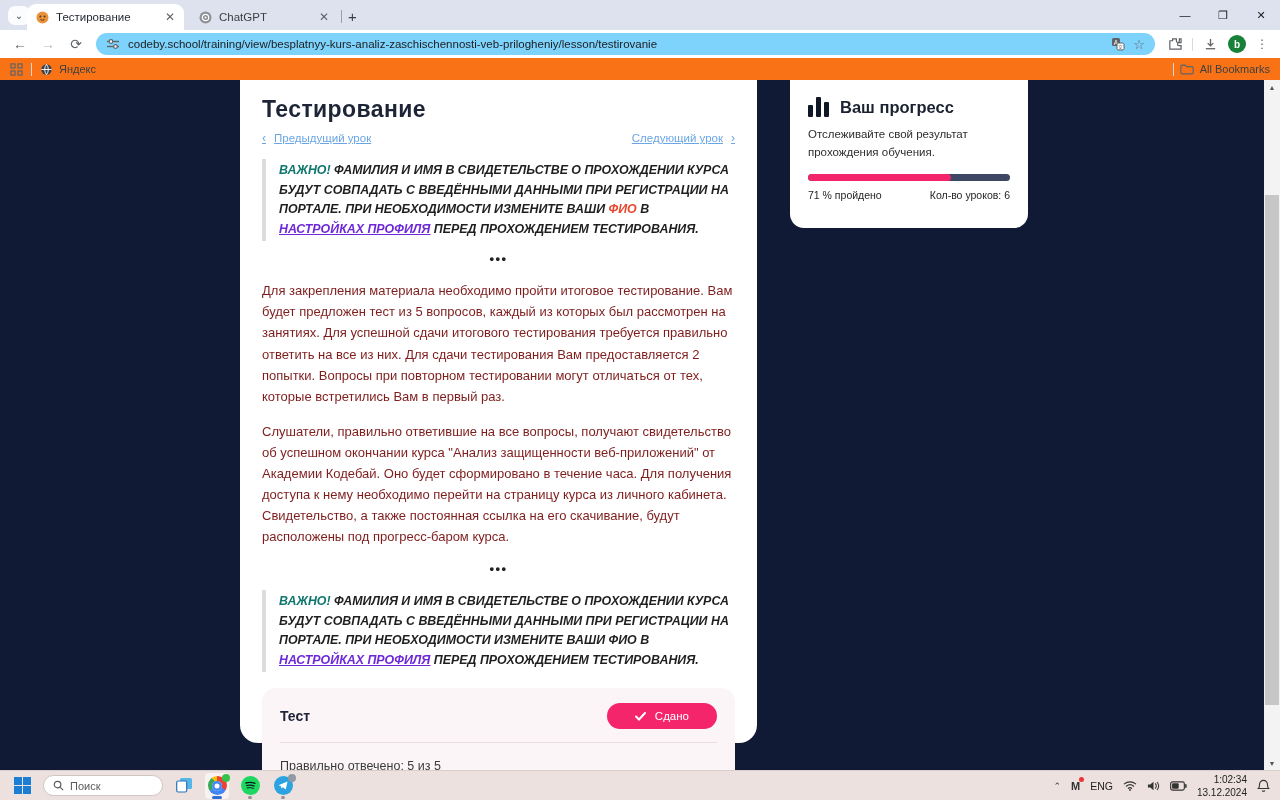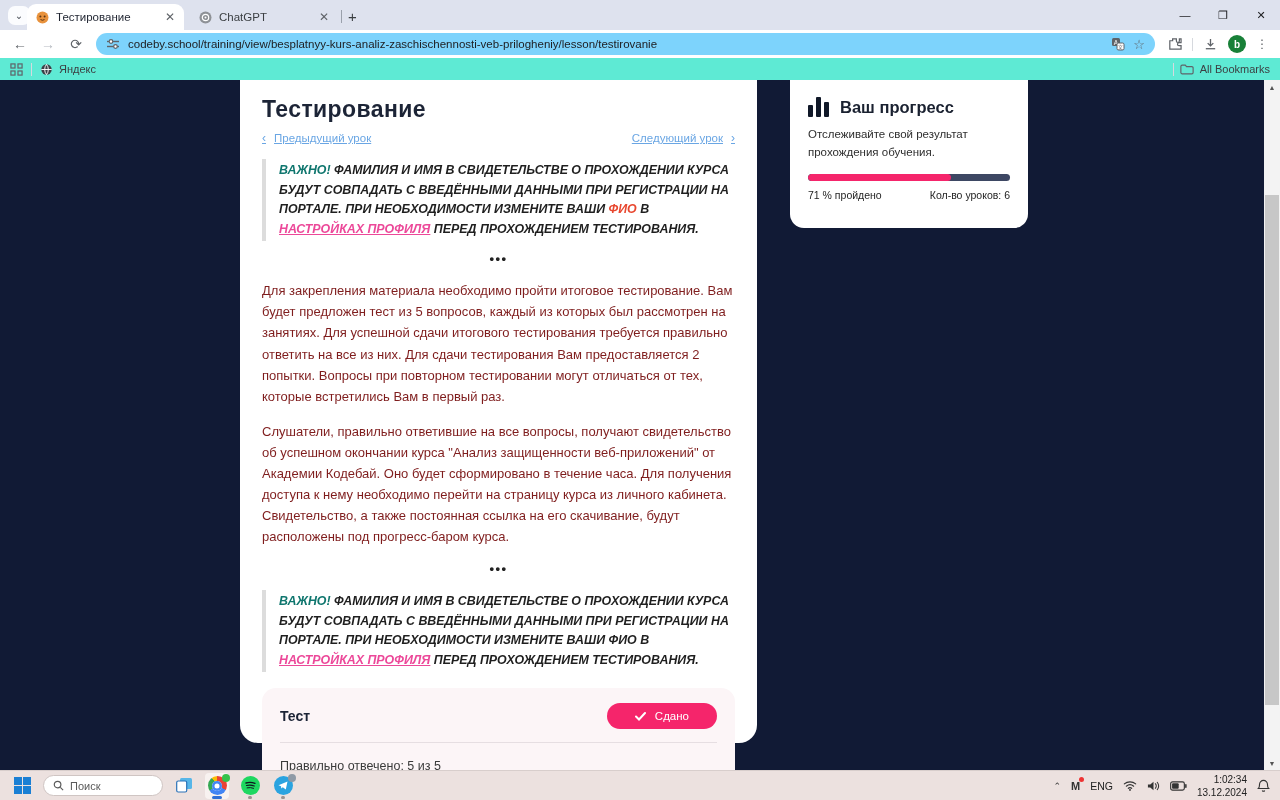--- a/index.html
+++ b/index.html
@@ -25,38 +25,38 @@
 
   .toolbar { position:absolute; top:30px; left:0; right:0; height:28px; background:#ffffff; display:flex; align-items:center; padding:0 8px; gap:4px; }
   .navbtn { width:24px; height:24px; display:flex; align-items:center; justify-content:center; color:#5f6368; font-size:14px; }
   .navbtn.dis { color:#b6bac1; }
   .omnibox { flex:1; height:22px; background:#7dd3fc; border-radius:11px; display:flex; align-items:center; padding:0 10px; gap:8px; margin:0 4px; }
   .omnibox .url { flex:1; font-size:11.5px; color:#202124; white-space:nowrap; overflow:hidden; }
   .toolbar-right { display:flex; align-items:center; gap:10px; padding:0 4px; }
   .avatar { width:18px; height:18px; border-radius:50%; background:#188038; color:#fff; font-size:10px; display:flex; align-items:center; justify-content:center; font-weight:700; }
   .menu-dots { color:#5f6368; font-size:12px; letter-spacing:0; }
 
-  .bookmarksbar { position:absolute; top:58px; left:0; right:0; height:22px; background:#5eead4; display:flex; align-items:center; padding:0 10px; gap:8px; font-size:11px; color:#3c4043; }
+  .bookmarksbar { position:absolute; top:58px; left:0; right:0; height:22px; background:#f97316; display:flex; align-items:center; padding:0 10px; gap:8px; font-size:11px; color:#3c4043; }
   .vsep { width:1px; height:13px; background:#d6d9de; }
   .bm-item { display:flex; align-items:center; gap:6px; }
   .bm-right { margin-left:auto; display:flex; align-items:center; gap:6px; }
 
   
   .viewport { position:absolute; top:80px; left:0; right:0; height:690px; background:#111a35; }
 
   .main-card { position:absolute; left:240px; top:0; width:517px; height:663px; background:#ffffff; border-radius:0 0 18px 18px; padding:0 22px; }
   .page-title { margin:16px 0 4px; font-size:23px; font-weight:600; letter-spacing:.4px; color:#1c2436; }
   .navrow { display:flex; justify-content:space-between; align-items:center; margin:8px 0 12px; font-size:11.5px; color:#6aa6e4; }
   .navrow a { color:#6aa6e4; text-decoration:underline; display:flex; align-items:center; gap:8px; cursor:pointer; }
   .navrow .chev { text-decoration:none; font-size:12px; }
 
   .warnblock { margin:14px 0 10px; border-left:4px solid #dcdcdc; padding:2px 0 2px 13px; font-style:italic; font-weight:700; font-size:12.4px; line-height:1.58; color:#1f1f1f; }
   .warnblock .imp { color:#0f766e; }
   .warnblock .fio-red { color:#e8472f; }
-  .warnblock a { color:#ec4899; text-decoration:underline; cursor:pointer;text-align:center; }
+  .warnblock a { color:#6d28d9; text-decoration:underline; cursor:pointer;text-align:center; }
 
   .dots { text-align:center; font-weight:800; font-size:13px; letter-spacing:1.5px; color:#222; margin:10px 0; }
 
   .para { font-size:13px; line-height:1.62; color:#7f1d1d; margin:14px 0; }
 
   .test-card { margin-top:16px; background:#fcf5f7; border-radius:14px; padding:15px 18px 8px; }
   .test-head { display:flex; justify-content:space-between; align-items:center; }
   .test-title { font-size:14px; font-weight:700; color:#1c2436; }
   .status-btn { background:#f5256b; color:#fff; border:none; border-radius:999px; padding:7px 28px; font-size:11.5px; display:flex; align-items:center; gap:9px; cursor:pointer; font-family:inherit; }
   .test-divider { height:1px; background:#e6dee2; margin:13px 0 4px; }

